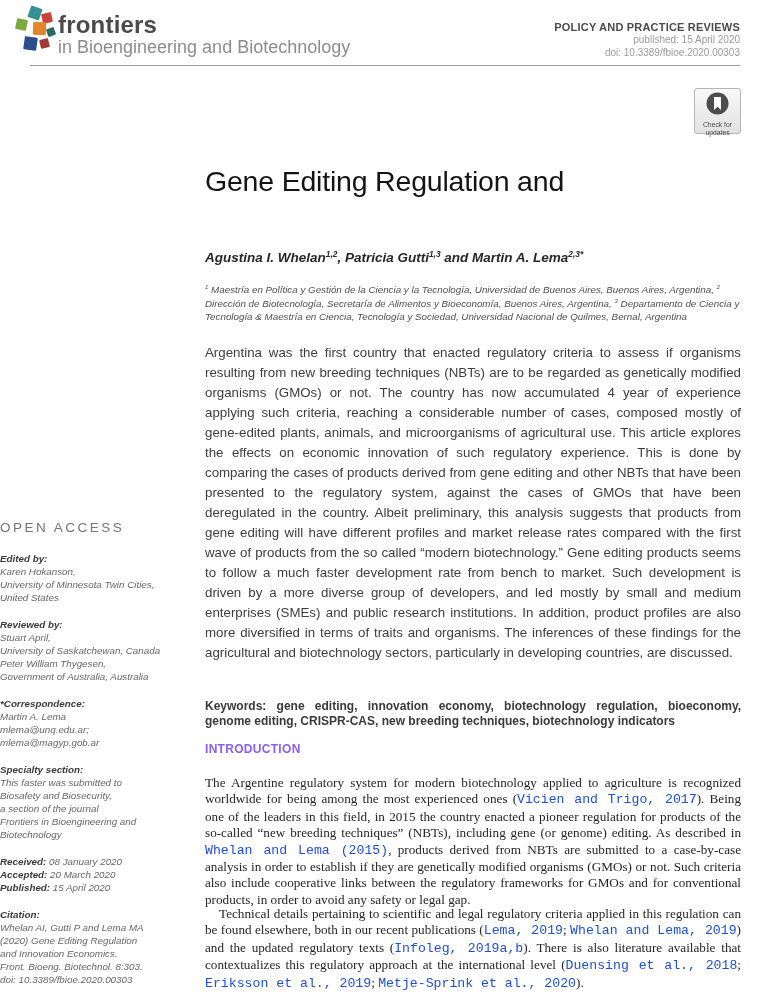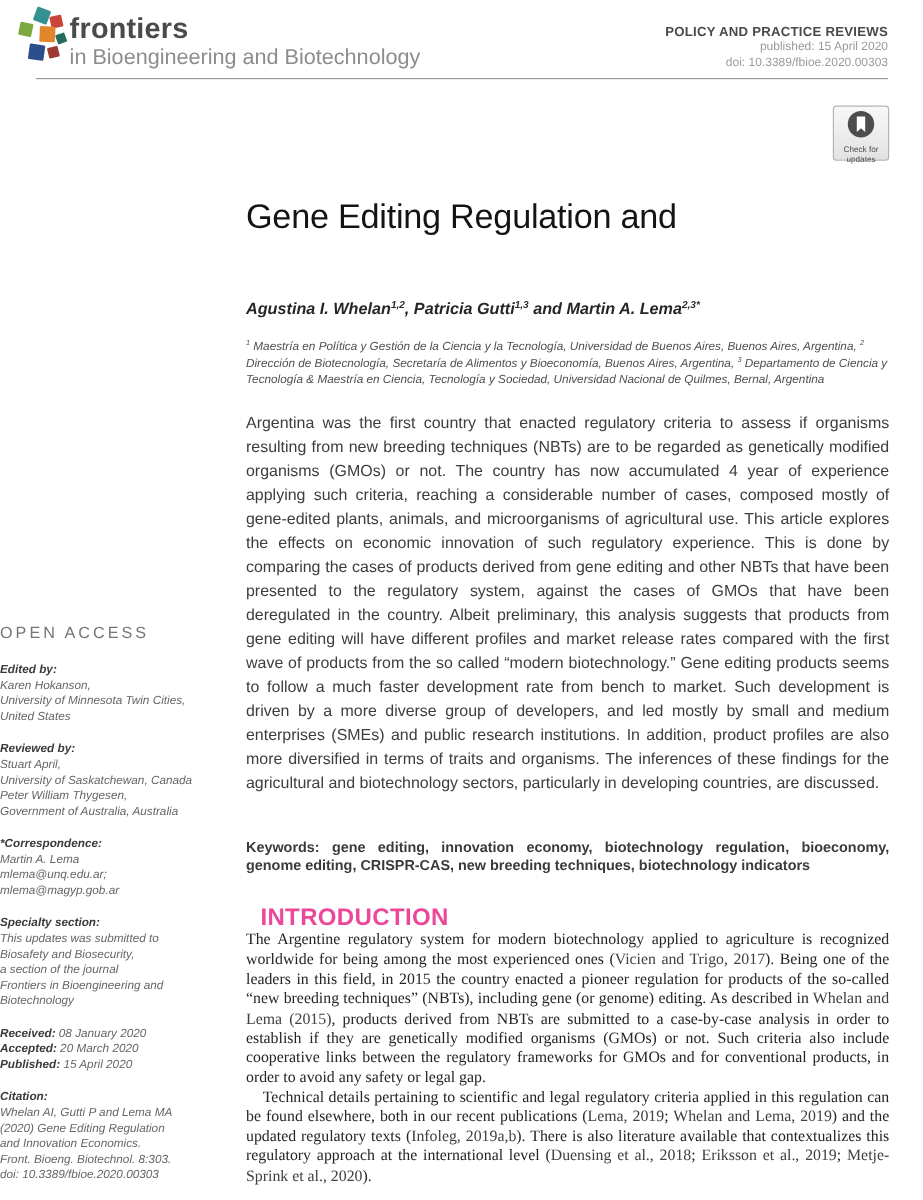--- a/index.html
+++ b/index.html
@@ -36,27 +36,27 @@
            font-weight:normal; color:#141414; letter-spacing:-0.2px; margin:0; }
   .authors { position:absolute; top:250px; left:0; width:536px; font-size:13.5px; font-weight:bold;
              font-style:italic; color:#262626; }
   .affiliations { position:absolute; top:283px; left:0; width:536px; font-size:9.8px;
                   font-style:italic; color:#4f4f4f; line-height:13.5px; }
   sup { font-size:0.62em; line-height:0; }
   .abstract { position:absolute; top:343px; left:0; width:536px; font-size:13.3px; line-height:20px;
               text-align:justify; color:#3d3d3d; margin:0; }
   .keywords { position:absolute; top:699px; left:0; width:536px; font-size:12px; font-weight:bold;
               color:#3a3a3a; line-height:15px; text-align:justify; margin:0; }
-  .section-heading { position:absolute; top:742px; left:0; font-size:20px; font-weight:bold;
-                     color:#ec4899; letter-spacing:0.3px; margin:12px; }
+  .section-heading { position:absolute; top:742px; left:0; font-size:12px; font-weight:bold;
+                     color:#8b5cf6; letter-spacing:0.3px; margin:0; }
   .body-p { font-family:"Liberation Serif", serif; font-size:13.2px; line-height:16.4px;
             text-align:justify; color:#252525; margin:0; width:536px; position:absolute; left:0; }
   .body-p1 { top:775px; }
   .body-p2 { top:906px; text-indent:14px; }
-  .cite { color:#404040; }
+  .cite { color:#1d4ed8;font-family:Liberation Mono, monospace; }
 </style>
 </head>
 <body>
 
 <div class="page">
 
   <div class="logo">
       <span class="sq" style="left: 16px; top: 0px; width: 12px; height: 12px; background: rgb(53, 145, 143); transform: rotate(20deg);"></span>
       <span class="sq" style="left: 29px; top: 6px; width: 10px; height: 10px; background: rgb(201, 69, 58); transform: rotate(-12deg);"></span>
       <span class="sq" style="left: 3px; top: 12px; width: 11px; height: 11px; background: rgb(123, 169, 63); transform: rotate(12deg);"></span>
@@ -103,21 +103,21 @@
           <div class="sb-line"><span>Government of Australia, Australia</span></div>
         </div>
         <div class="sb-block">
           <div class="sb-line"><span class="b">*Correspondence:</span></div>
           <div class="sb-line"><span>Martin A. Lema</span></div>
           <div class="sb-line"><span>mlema@unq.edu.ar;</span></div>
           <div class="sb-line"><span>mlema@magyp.gob.ar</span></div>
         </div>
         <div class="sb-block">
           <div class="sb-line"><span class="b">Specialty section:</span></div>
-          <div class="sb-line"><span>This updates was submitted to</span></div>
+          <div class="sb-line"><span>This faster was submitted to</span></div>
           <div class="sb-line"><span>Biosafety and Biosecurity,</span></div>
           <div class="sb-line"><span>a section of the journal</span></div>
           <div class="sb-line"><span>Frontiers in Bioengineering and</span></div>
           <div class="sb-line"><span>Biotechnology</span></div>
         </div>
         <div class="sb-block">
           <div class="sb-line"><span class="b">Received: </span><span>08 January 2020</span></div>
           <div class="sb-line"><span class="b">Accepted: </span><span>20 March 2020</span></div>
           <div class="sb-line"><span class="b">Published: </span><span>15 April 2020</span></div>
         </div>

